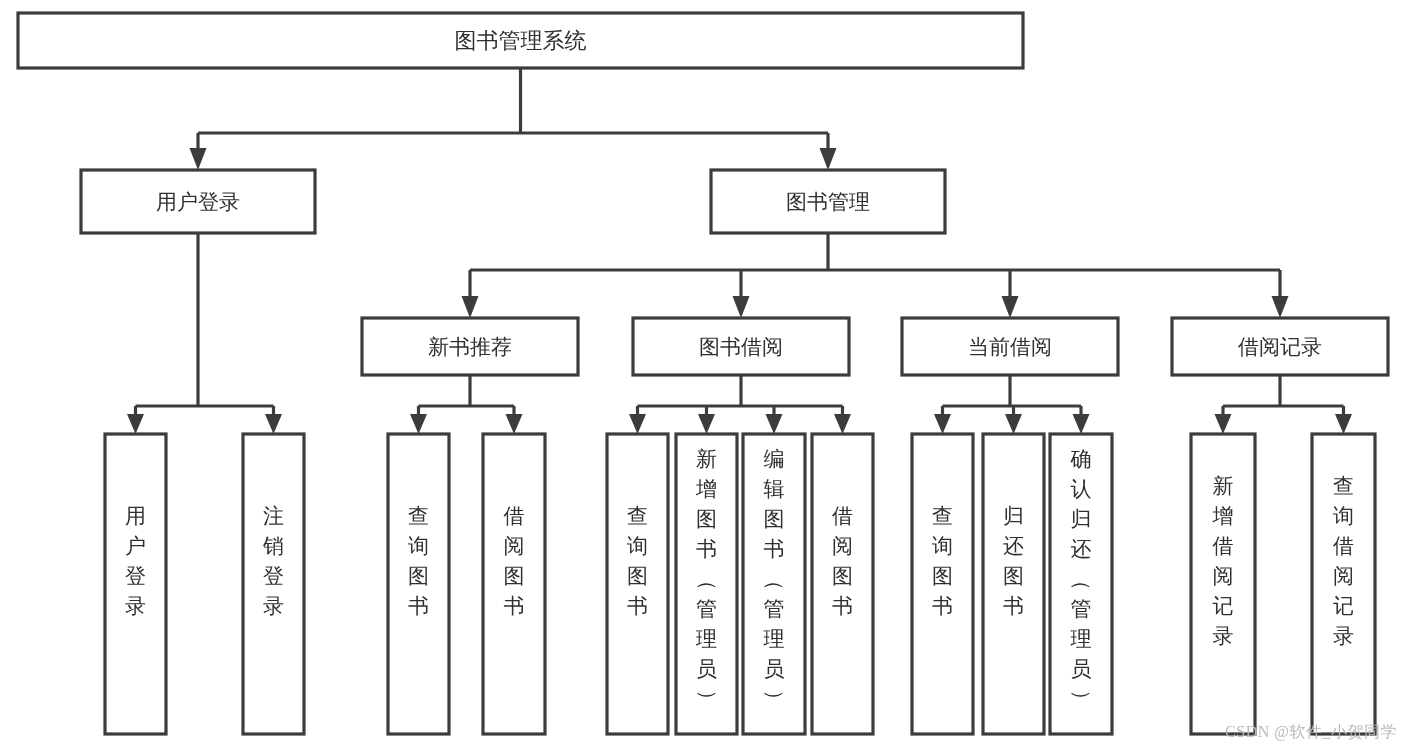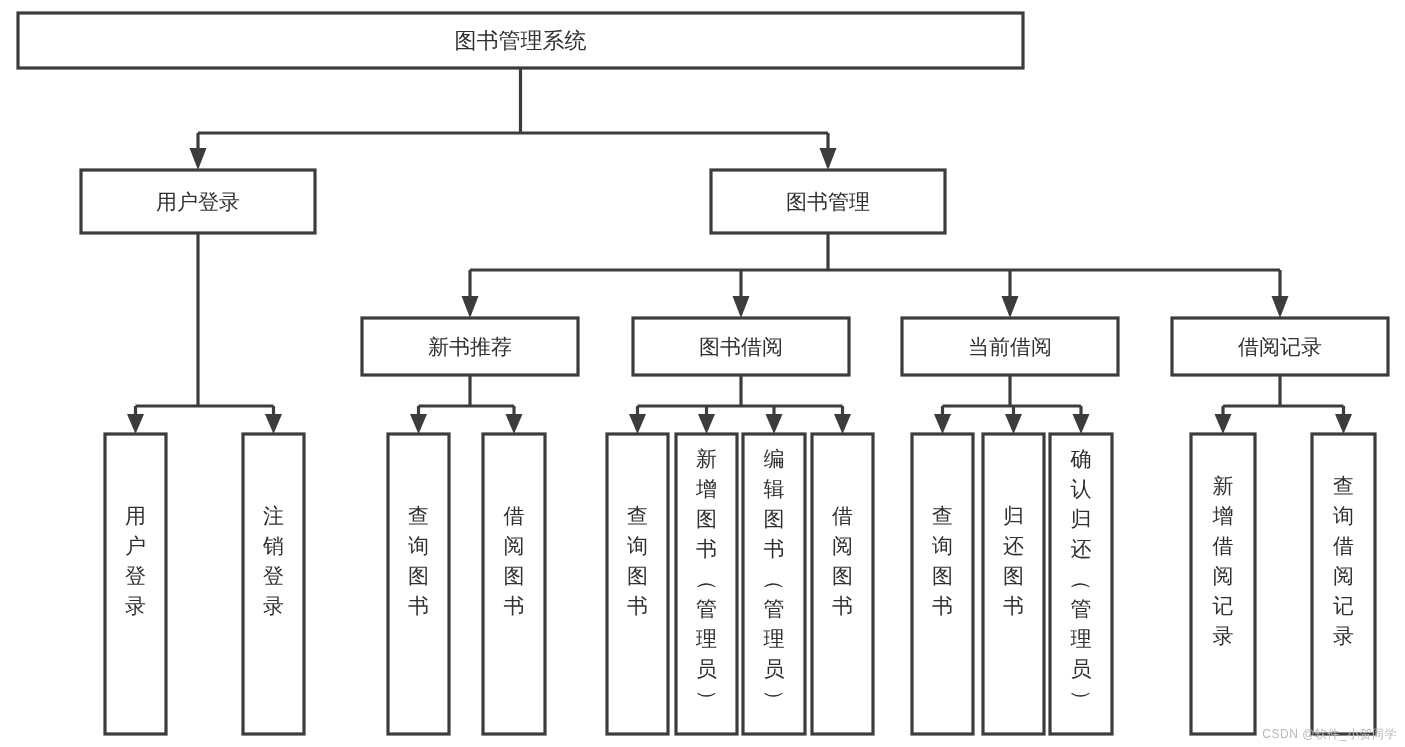--- a/index.html
+++ b/index.html
@@ -53,22 +53,22 @@
     fill: #2f2f2f;
     font-family: "DejaVu Sans", "Liberation Sans", sans-serif;
     font-size: 21px;
     text-anchor: middle;
     dominant-baseline: middle;
   }
   .watermark {
     position: absolute;
     right: 8px;
     bottom: 4px;
-    font-family: Liberation Sans, sans-serif;
-    font-size: 12px;
+    font-family: Liberation Serif, serif;
+    font-size: 16px;
     color: #b9b9b9;
     letter-spacing: 0.5px;
     white-space: nowrap;
     pointer-events: none;
   }
 </style>
 </head>
 <body>
 
 <div id="diagram-root">

